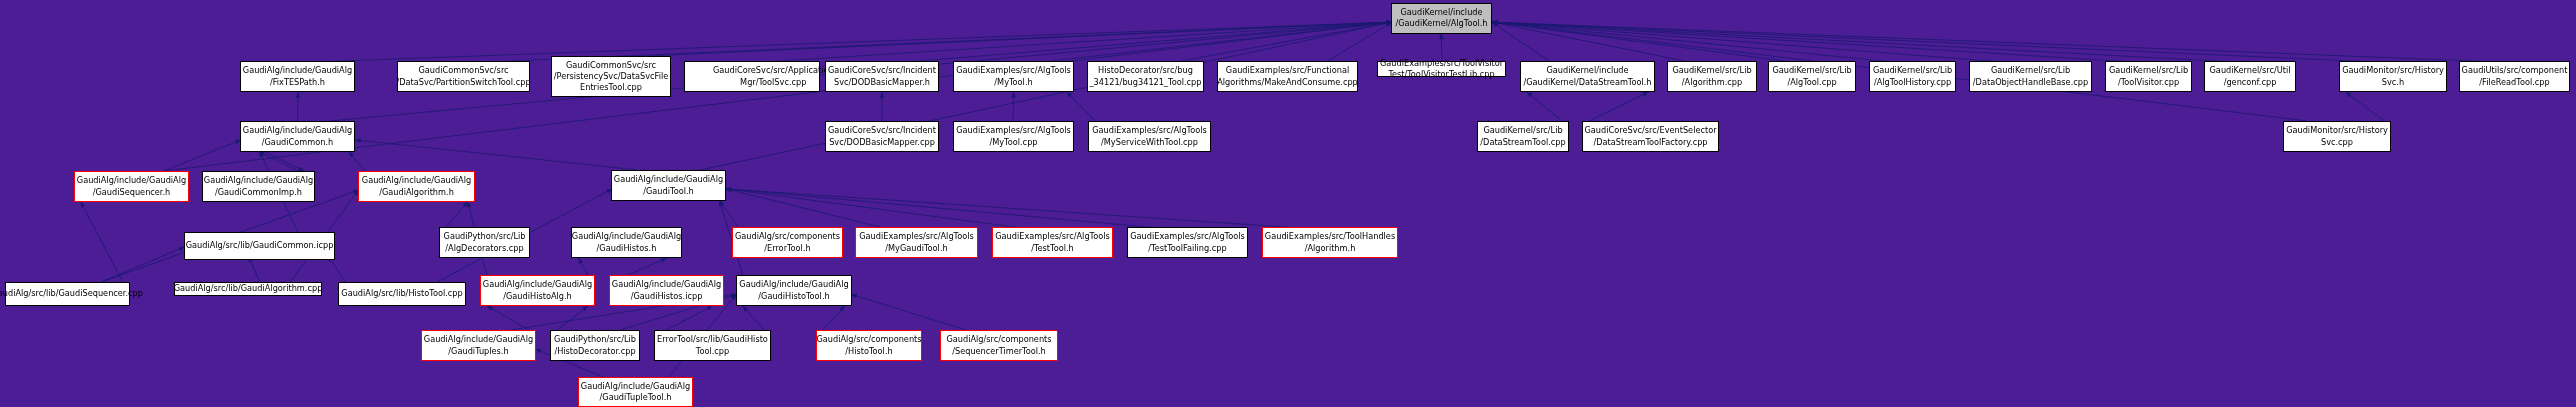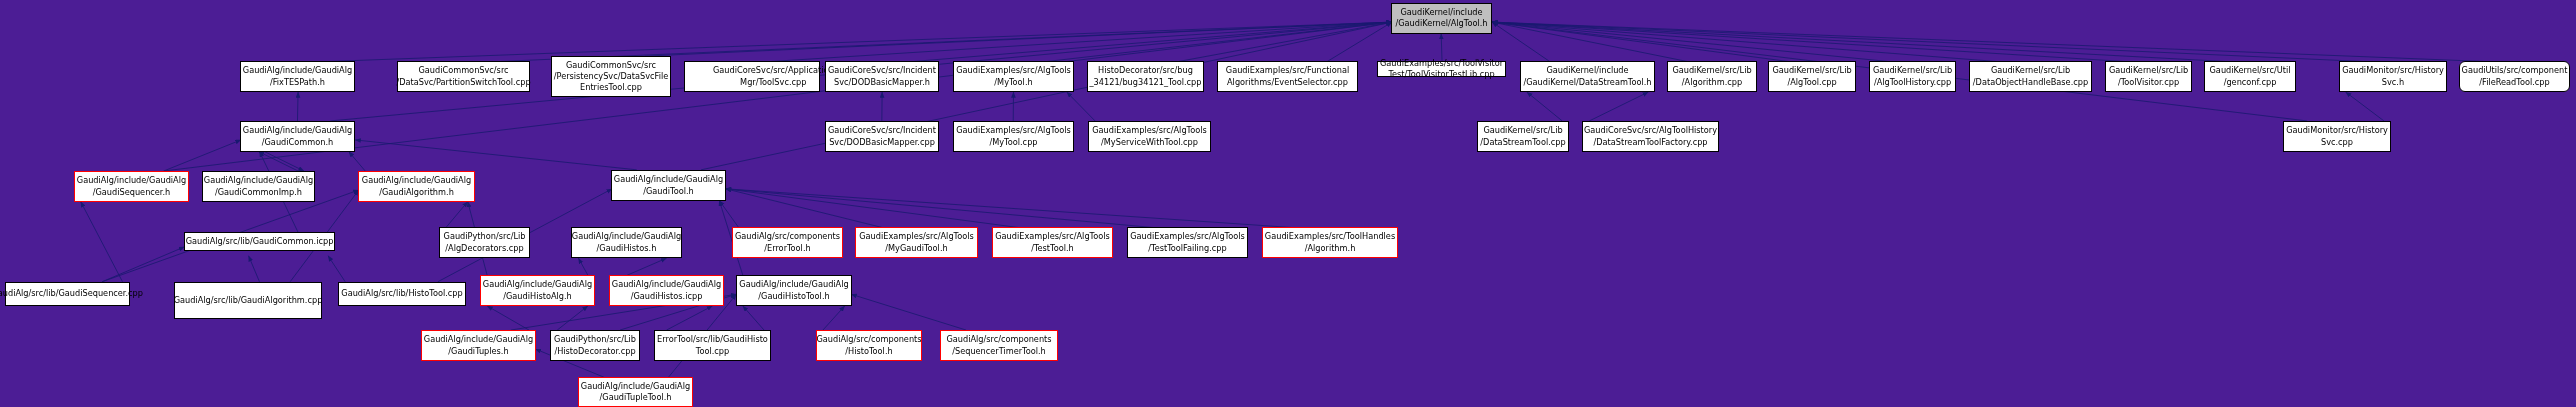--- a/index.html
+++ b/index.html
@@ -101,80 +101,80 @@
 EntriesTool.cpp</div>
       <div class="gnode" style="left: 684px; top: 61px; width: 136px; height: 31px; padding-left: 46px;">GaudiCoreSvc/src/Application
 Mgr/ToolSvc.cpp</div>
       <div class="gnode" style="left: 825px; top: 61px; width: 114px; height: 31px;">GaudiCoreSvc/src/Incident
 Svc/DODBasicMapper.h</div>
       <div class="gnode" style="left: 953px; top: 61px; width: 121px; height: 31px;">GaudiExamples/src/AlgTools
 /MyTool.h</div>
       <div class="gnode" style="left: 1087px; top: 61px; width: 117px; height: 31px;">HistoDecorator/src/bug
 _34121/bug34121_Tool.cpp</div>
       <div class="gnode" style="left: 1217px; top: 61px; width: 141px; height: 31px;">GaudiExamples/src/Functional
-Algorithms/EventSelector.cpp</div>
+Algorithms/MakeAndConsume.cpp</div>
       <div class="gnode" style="left: 1377px; top: 61px; width: 129px; height: 16px;">GaudiExamples/src/ToolVisitor
 Test/ToolVisitorTestLib.cpp</div>
       <div class="gnode" style="left: 1520px; top: 61px; width: 135px; height: 31px;">GaudiKernel/include
 /GaudiKernel/DataStreamTool.h</div>
       <div class="gnode" style="left: 1667px; top: 61px; width: 90px; height: 31px;">GaudiKernel/src/Lib
 /Algorithm.cpp</div>
       <div class="gnode" style="left: 1768px; top: 61px; width: 88px; height: 31px;">GaudiKernel/src/Lib
 /AlgTool.cpp</div>
       <div class="gnode" style="left: 1869px; top: 61px; width: 87px; height: 31px;">GaudiKernel/src/Lib
 /AlgToolHistory.cpp</div>
       <div class="gnode" style="left: 1969px; top: 61px; width: 123px; height: 31px;">GaudiKernel/src/Lib
 /DataObjectHandleBase.cpp</div>
       <div class="gnode" style="left: 2105px; top: 61px; width: 87px; height: 31px;">GaudiKernel/src/Lib
 /ToolVisitor.cpp</div>
       <div class="gnode" style="left: 2204px; top: 61px; width: 92px; height: 31px;">GaudiKernel/src/Util
 /genconf.cpp</div>
       <div class="gnode" style="left: 2339px; top: 61px; width: 108px; height: 31px;">GaudiMonitor/src/History
 Svc.h</div>
-      <div class="gnode" style="left: 2459px; top: 61px; width: 111px; height: 31px; border-radius: 6px;">GaudiUtils/src/component
+      <div class="gnode" style="left: 2459px; top: 61px; width: 111px; height: 31px;">GaudiUtils/src/component
 /FileReadTool.cpp</div>
       <div class="gnode" style="left: 240px; top: 121px; width: 115px; height: 31px;">GaudiAlg/include/GaudiAlg
 /GaudiCommon.h</div>
       <div class="gnode" style="left: 825px; top: 121px; width: 114px; height: 31px;">GaudiCoreSvc/src/Incident
 Svc/DODBasicMapper.cpp</div>
       <div class="gnode" style="left: 953px; top: 121px; width: 121px; height: 31px;">GaudiExamples/src/AlgTools
 /MyTool.cpp</div>
       <div class="gnode" style="left: 1088px; top: 121px; width: 123px; height: 31px;">GaudiExamples/src/AlgTools
 /MyServiceWithTool.cpp</div>
       <div class="gnode" style="left: 1477px; top: 121px; width: 92px; height: 31px;">GaudiKernel/src/Lib
 /DataStreamTool.cpp</div>
-      <div class="gnode" style="left: 1582px; top: 121px; width: 137px; height: 31px;">GaudiCoreSvc/src/AlgToolHistory
+      <div class="gnode" style="left: 1582px; top: 121px; width: 137px; height: 31px;">GaudiCoreSvc/src/EventSelector
 /DataStreamToolFactory.cpp</div>
       <div class="gnode" style="left: 2283px; top: 121px; width: 108px; height: 31px;">GaudiMonitor/src/History
 Svc.cpp</div>
       <div class="gnode truncated" style="left: 74px; top: 171px; width: 115px; height: 31px;">GaudiAlg/include/GaudiAlg
 /GaudiSequencer.h</div>
       <div class="gnode" style="left: 202px; top: 171px; width: 113px; height: 31px;">GaudiAlg/include/GaudiAlg
 /GaudiCommonImp.h</div>
       <div class="gnode truncated" style="left: 358px; top: 171px; width: 117px; height: 31px;">GaudiAlg/include/GaudiAlg
 /GaudiAlgorithm.h</div>
       <div class="gnode" style="left: 611px; top: 170px; width: 115px; height: 31px;">GaudiAlg/include/GaudiAlg
 /GaudiTool.h</div>
-      <div class="gnode" style="left: 184px; top: 232px; width: 151px; height: 19px;">GaudiAlg/src/lib/GaudiCommon.icpp</div>
+      <div class="gnode" style="left: 184px; top: 232px; width: 151px; height: 28px;">GaudiAlg/src/lib/GaudiCommon.icpp</div>
       <div class="gnode" style="left: 439px; top: 227px; width: 91px; height: 31px;">GaudiPython/src/Lib
 /AlgDecorators.cpp</div>
       <div class="gnode" style="left: 571px; top: 227px; width: 111px; height: 31px;">GaudiAlg/include/GaudiAlg
 /GaudiHistos.h</div>
       <div class="gnode truncated" style="left: 732px; top: 227px; width: 111px; height: 31px;">GaudiAlg/src/components
 /ErrorTool.h</div>
       <div class="gnode truncated" style="left: 855px; top: 227px; width: 123px; height: 31px;">GaudiExamples/src/AlgTools
 /MyGaudiTool.h</div>
       <div class="gnode truncated" style="left: 992px; top: 227px; width: 121px; height: 31px;">GaudiExamples/src/AlgTools
 /TestTool.h</div>
       <div class="gnode" style="left: 1127px; top: 227px; width: 121px; height: 31px;">GaudiExamples/src/AlgTools
 /TestToolFailing.cpp</div>
       <div class="gnode truncated" style="left: 1262px; top: 227px; width: 136px; height: 31px;">GaudiExamples/src/ToolHandles
 /Algorithm.h</div>
       <div class="gnode" style="left: 4.7px; top: 282px; width: 125px; height: 23.6px;">GaudiAlg/src/lib/GaudiSequencer.cpp</div>
-      <div class="gnode" style="left: 174px; top: 282px; width: 148px; height: 37px;">GaudiAlg/src/lib/GaudiAlgorithm.cpp</div>
+      <div class="gnode" style="left: 174px; top: 282px; width: 148px; height: 14px;">GaudiAlg/src/lib/GaudiAlgorithm.cpp</div>
       <div class="gnode" style="left: 338px; top: 282px; width: 128px; height: 23.6px;">GaudiAlg/src/lib/HistoTool.cpp</div>
       <div class="gnode truncated" style="left: 480px; top: 275px; width: 115px; height: 31px;">GaudiAlg/include/GaudiAlg
 /GaudiHistoAlg.h</div>
       <div class="gnode truncated" style="left: 609px; top: 275px; width: 115px; height: 31px;">GaudiAlg/include/GaudiAlg
 /GaudiHistos.icpp</div>
       <div class="gnode" style="left: 736px; top: 275px; width: 116px; height: 31px;">GaudiAlg/include/GaudiAlg
 /GaudiHistoTool.h</div>
       <div class="gnode truncated" style="left: 421px; top: 330px; width: 115px; height: 31px;">GaudiAlg/include/GaudiAlg
 /GaudiTuples.h</div>
       <div class="gnode" style="left: 550px; top: 330px; width: 90px; height: 31px;">GaudiPython/src/Lib

